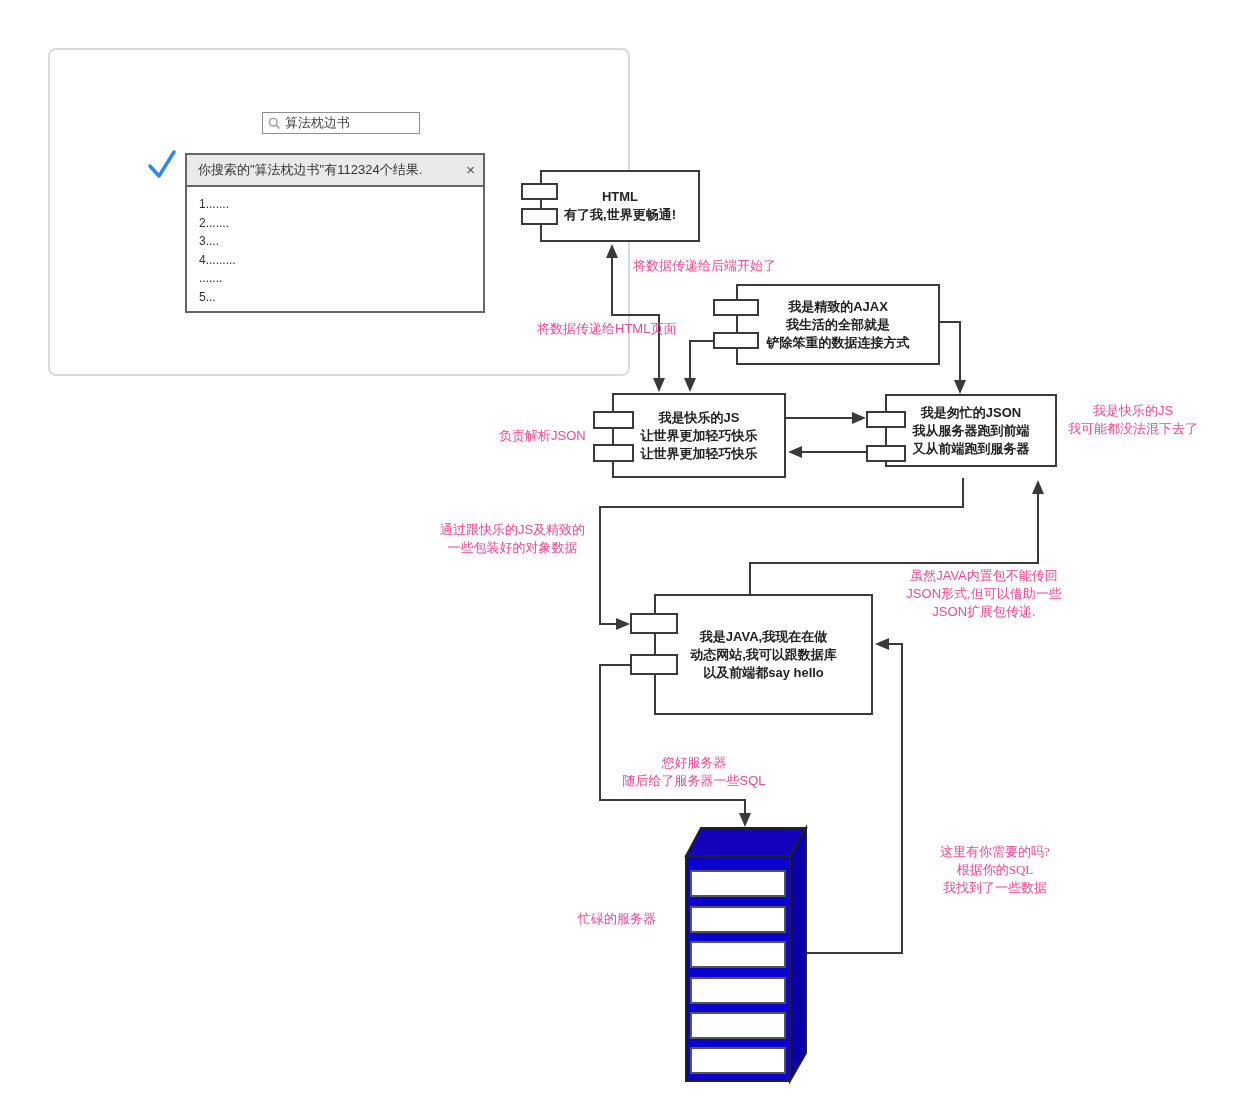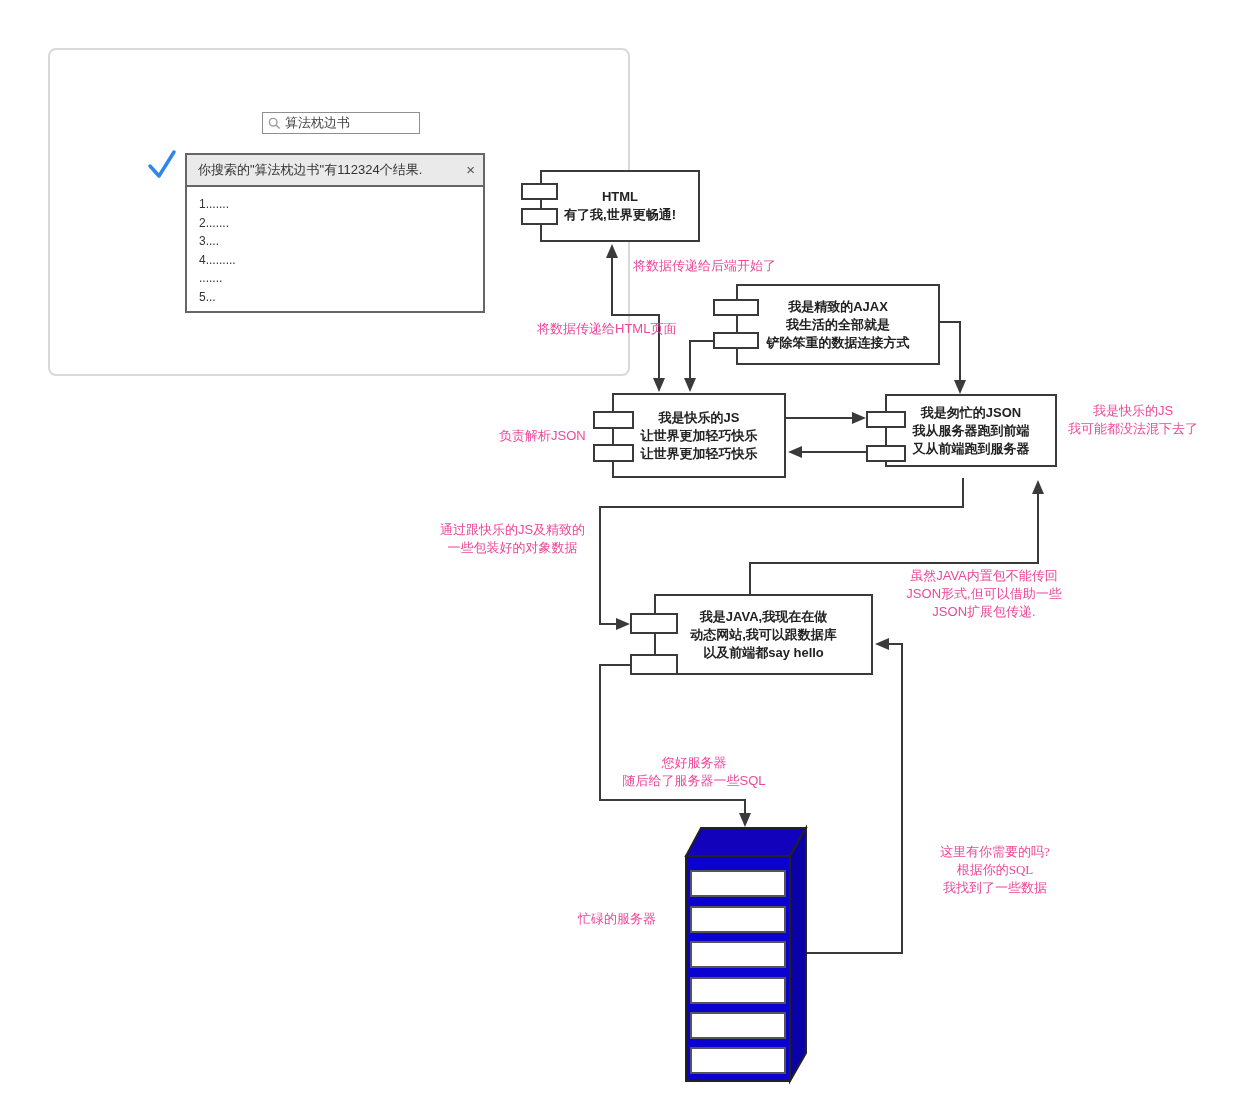--- a/index.html
+++ b/index.html
@@ -84,21 +84,21 @@
 <div class="abs tab" style="left:593px;top:444px;width:41px;height:18px;"></div>
 
 <div class="abs comp" style="left:885px;top:394px;width:172px;height:73px;">
   <div>我是匆忙的JSON</div>
   <div>我从服务器跑到前端</div>
   <div>又从前端跑到服务器</div>
 </div>
 <div class="abs tab" style="left:866px;top:411px;width:40px;height:17px;"></div>
 <div class="abs tab" style="left:866px;top:445px;width:40px;height:17px;"></div>
 
-<div class="abs comp" style="left:654px;top:594px;width:219px;height:81px;">
+<div class="abs comp" style="left:654px;top:594px;width:219px;height:121px;">
   <div>我是JAVA,我现在在做</div>
   <div>动态网站,我可以跟数据库</div>
   <div>以及前端都say hello</div>
 </div>
 <div class="abs tab" style="left:630px;top:613px;width:48px;height:21px;"></div>
 <div class="abs tab" style="left:630px;top:654px;width:48px;height:21px;"></div>
 
 <svg class="abs layer" width="1240" height="1113" viewBox="0 0 1240 1113">
   <g stroke="#3a3a3a" stroke-width="2" fill="none">
     <polyline points="612,250 612,315 659,315 659,380"></polyline>

